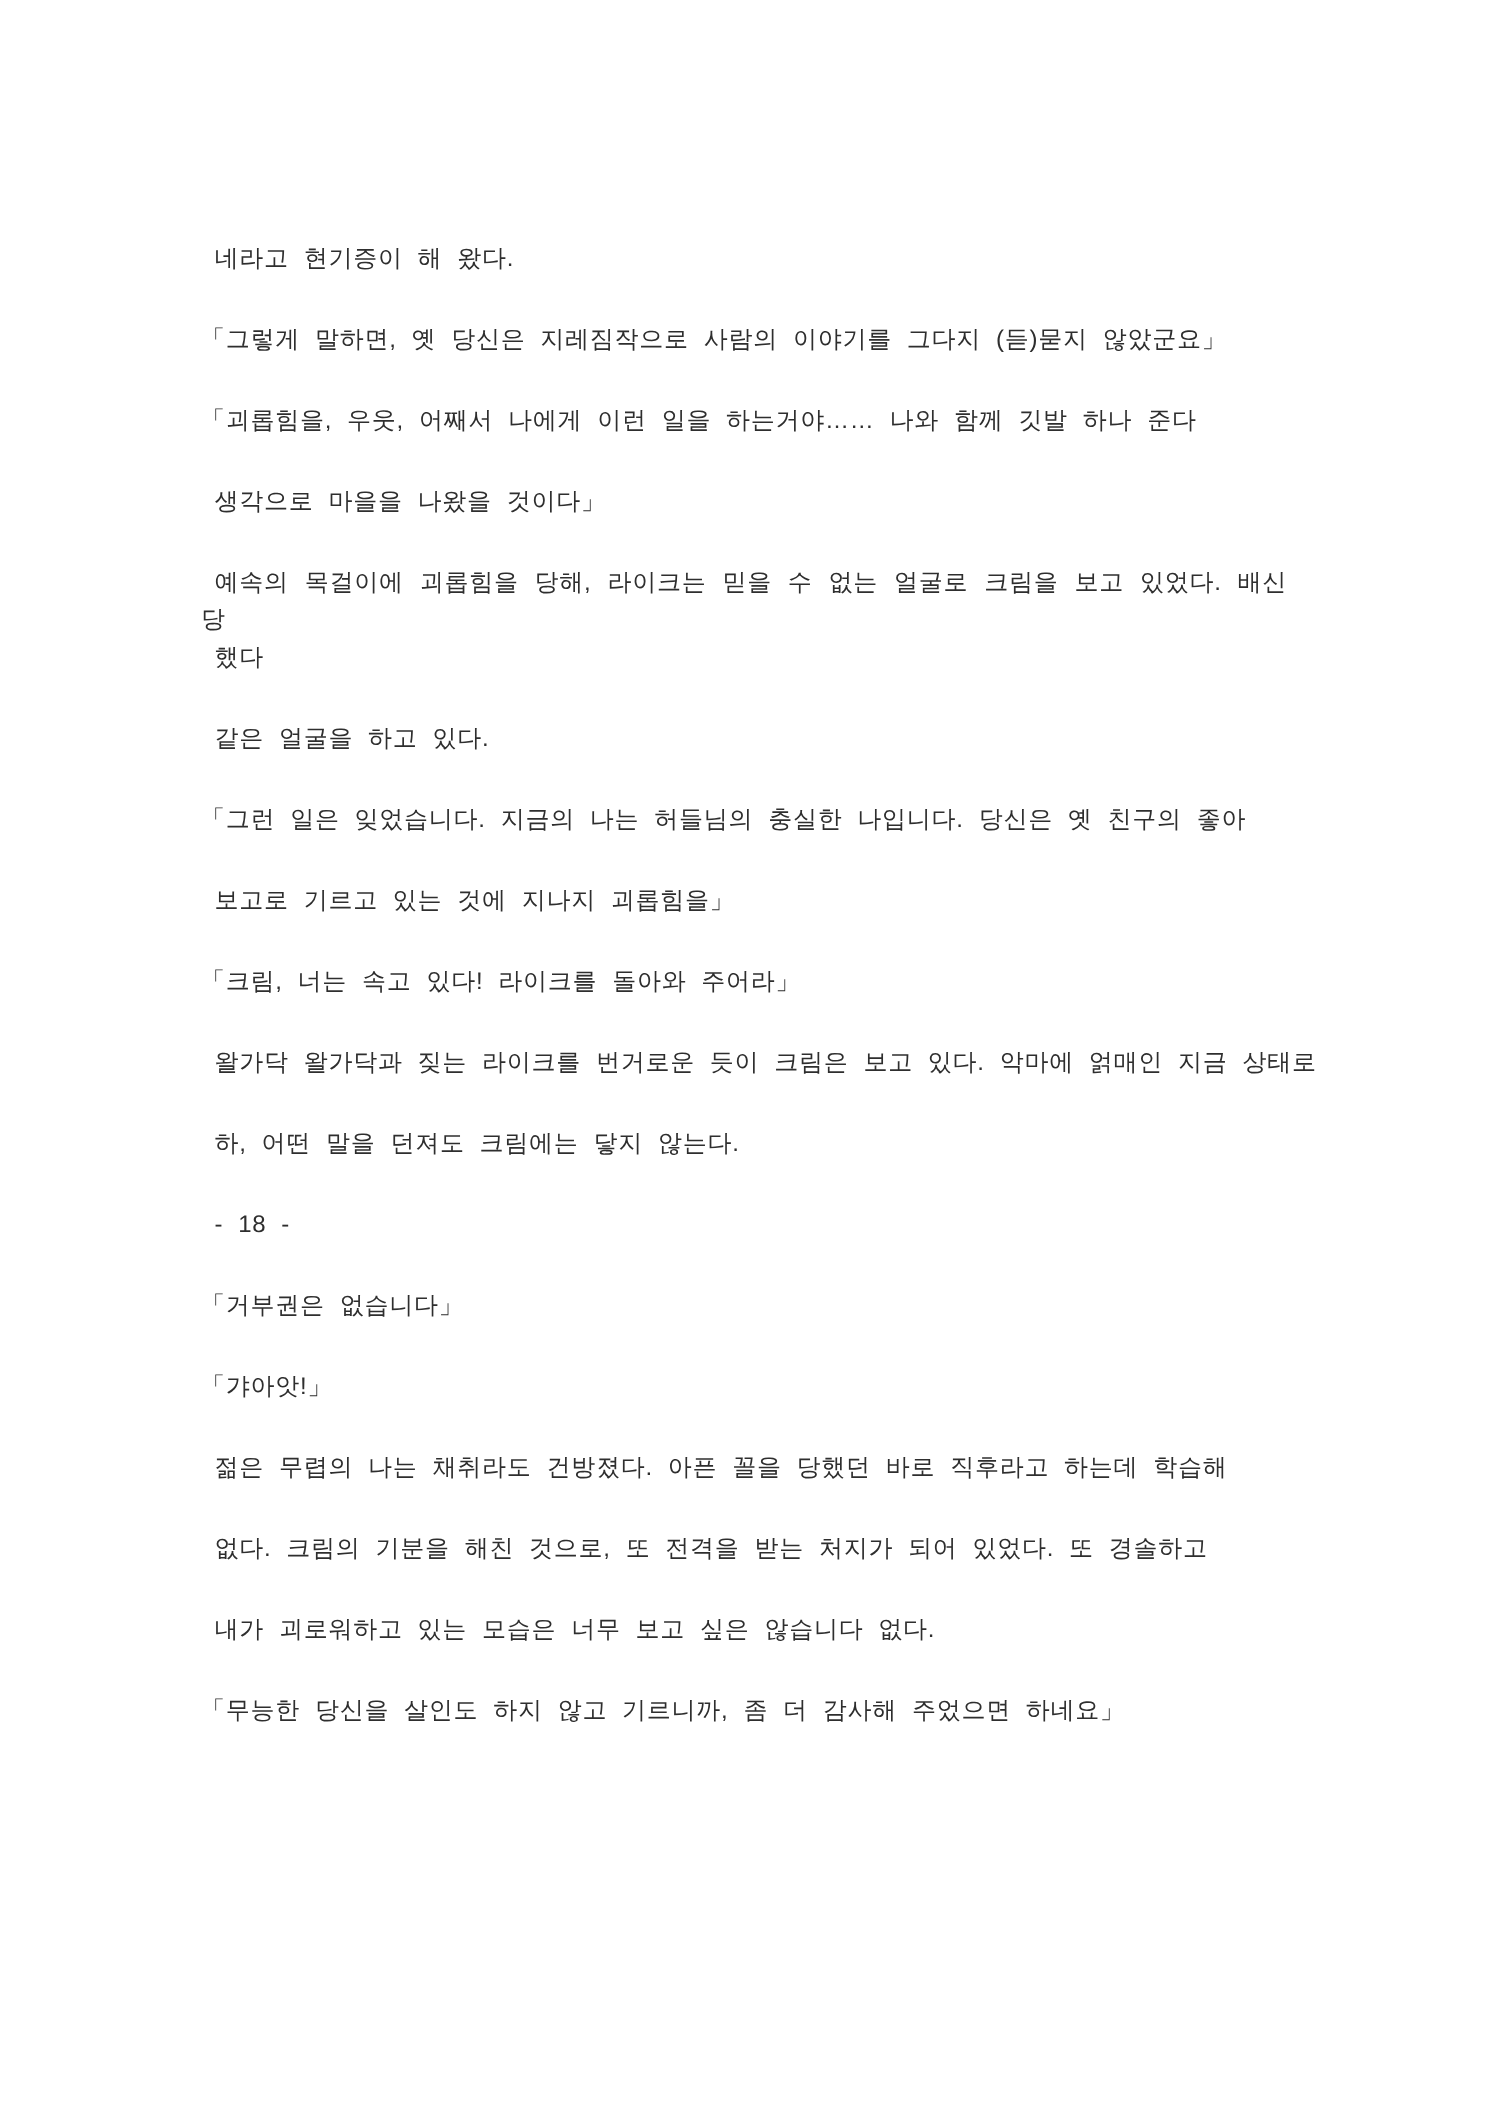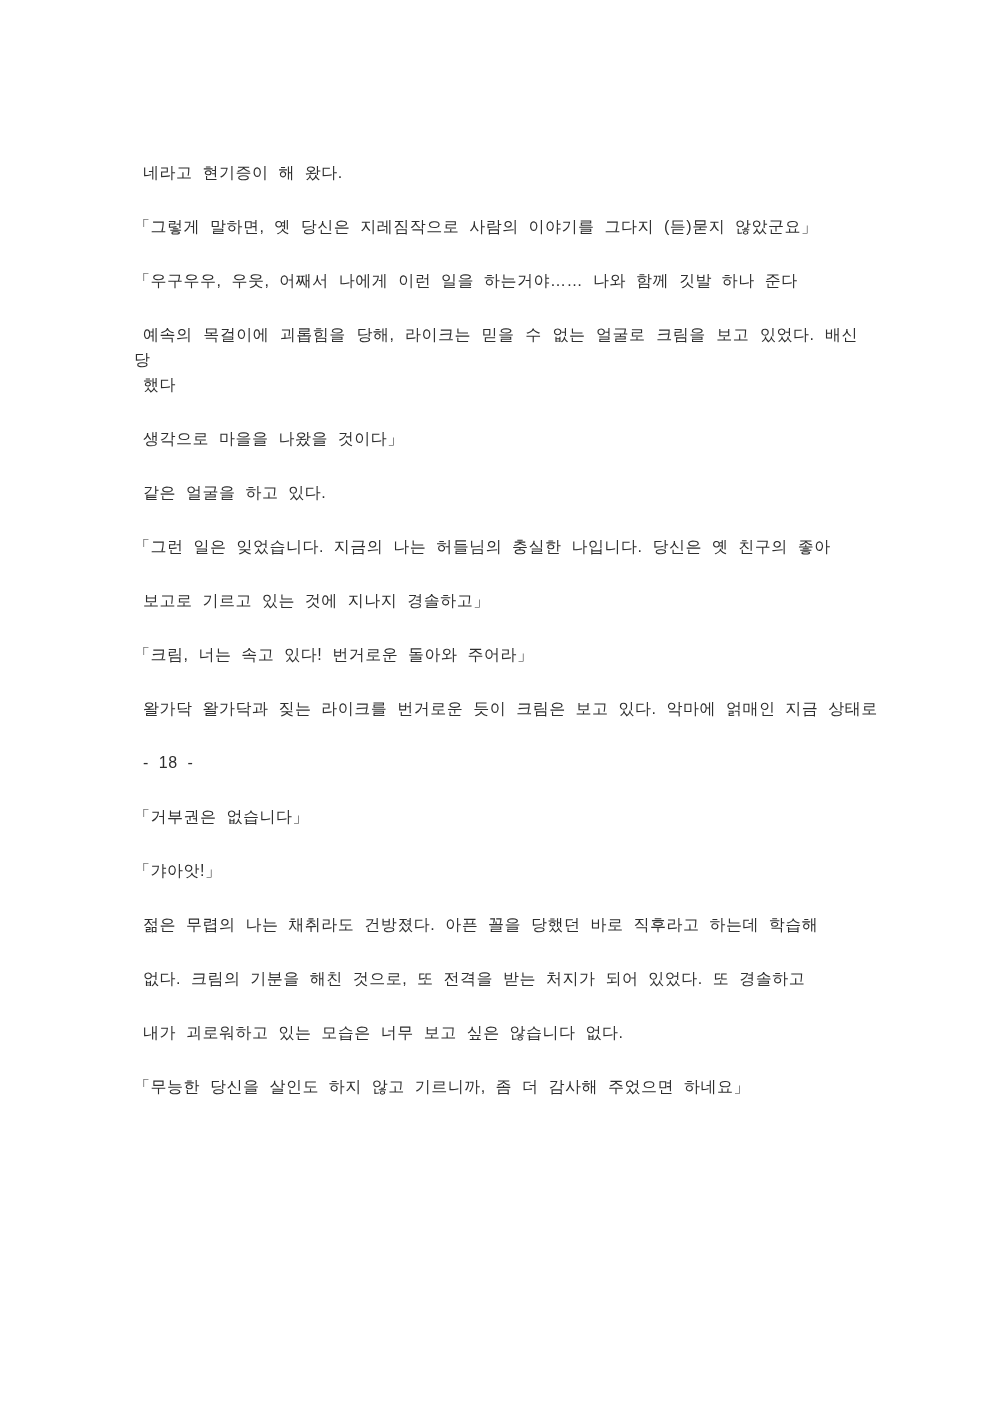--- a/index.html
+++ b/index.html
@@ -48,43 +48,46 @@
 
 <div class="page">
   <main class="content">
       <div class="para narration">
         <div class="line">네라고 현기증이 해 왔다.</div>
       </div>
       <div class="para dialogue">
         <div class="line">「그렇게 말하면, 옛 당신은 지레짐작으로 사람의 이야기를 그다지 (듣)묻지 않았군요」</div>
       </div>
       <div class="para dialogue">
-        <div class="line">「우구우우, 우웃, 어째서 나에게 이런 일을 하는거야…… 나와 함께 깃발 하나 준다</div>
+        <div class="line">「괴롭힘을, 우웃, 어째서 나에게 이런 일을 하는거야…… 나와 함께 깃발 하나 준다</div>
+      </div>
+      <div class="para narration">
+        <div class="line">생각으로 마을을 나왔을 것이다」</div>
       </div>
       <div class="para narration">
         <div class="line justify-line">예속의 목걸이에 괴롭힘을 당해, 라이크는 믿을 수 없는 얼굴로 크림을 보고 있었다. 배신당</div>
         <div class="line">했다</div>
-      </div>
-      <div class="para narration">
-        <div class="line">생각으로 마을을 나왔을 것이다」</div>
       </div>
       <div class="para narration">
         <div class="line">같은 얼굴을 하고 있다.</div>
       </div>
       <div class="para dialogue">
         <div class="line">「그런 일은 잊었습니다. 지금의 나는 허들님의 충실한 나입니다. 당신은 옛 친구의 좋아</div>
       </div>
       <div class="para narration">
-        <div class="line">보고로 기르고 있는 것에 지나지 경솔하고」</div>
+        <div class="line">보고로 기르고 있는 것에 지나지 괴롭힘을」</div>
       </div>
       <div class="para dialogue">
-        <div class="line">「크림, 너는 속고 있다! 번거로운 돌아와 주어라」</div>
+        <div class="line">「크림, 너는 속고 있다! 라이크를 돌아와 주어라」</div>
       </div>
       <div class="para narration">
         <div class="line">왈가닥 왈가닥과 짖는 라이크를 번거로운 듯이 크림은 보고 있다. 악마에 얽매인 지금 상태로</div>
+      </div>
+      <div class="para narration">
+        <div class="line">하, 어떤 말을 던져도 크림에는 닿지 않는다.</div>
       </div>
       <div class="para page-number">
         <div class="line">- 18 -</div>
       </div>
       <div class="para dialogue">
         <div class="line">「거부권은 없습니다」</div>
       </div>
       <div class="para dialogue">
         <div class="line">「갸아앗!」</div>
       </div>

